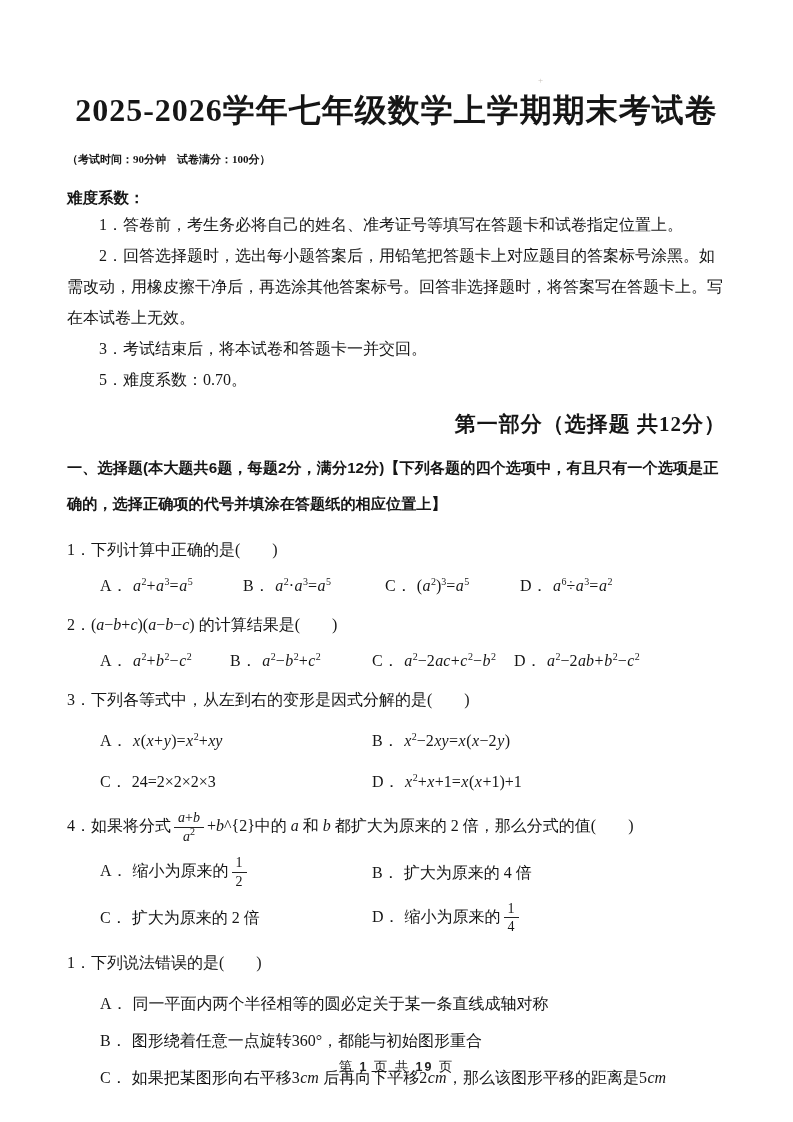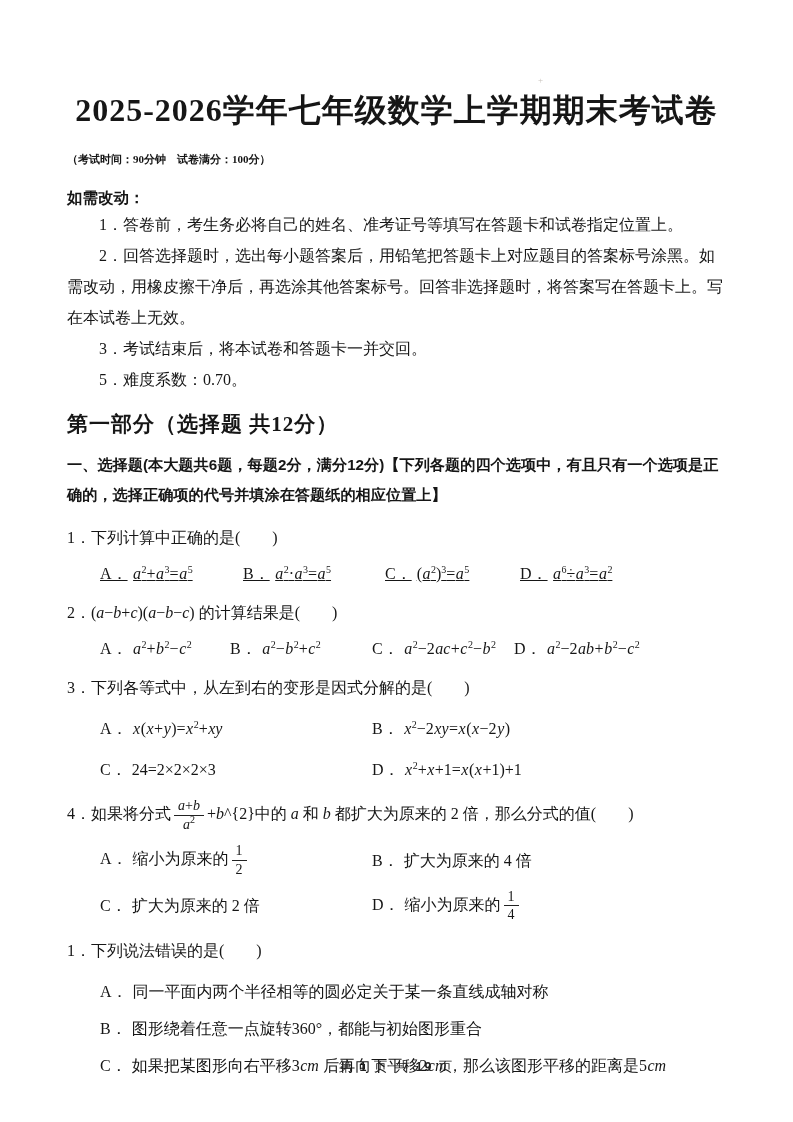--- a/index.html
+++ b/index.html
@@ -13,25 +13,25 @@
     color:#161616;
     font-family:"Liberation Serif","DejaVu Serif",serif;
     font-size:16px;
   }
   .artifact{position:absolute;left:538px;top:78px;width:4px;height:4px;color:#c8c2bc;font-size:9px;line-height:4px;}
   h1.title{margin:0;text-align:center;font-size:32px;font-weight:700;letter-spacing:1px;line-height:36px;}
   .subtitle{font-size:11px;margin-top:24px;font-weight:bold;}
   .notice-head{margin-top:21px;font-weight:700;font-family:"Liberation Sans","DejaVu Sans",sans-serif;font-size:15.5px;}
   p.nitem{margin:0;line-height:31px;text-indent:2em;font-size:16px;}
   .red{color:#e8372a;}
-  h2.part-head{margin:14px 0 0;text-align:left;font-size:21px;font-weight:700;letter-spacing:1px;line-height:30px;}
-  p.intro{margin:11px 0 0;font-weight:700;line-height:30px;font-family:"Liberation Sans","DejaVu Sans",sans-serif;font-size:15.2px;}
+  h2.part-head{margin:14px 0 0;text-align:right;font-size:21px;font-weight:700;letter-spacing:1px;line-height:30px;}
+  p.intro{margin:11px 0 0;font-weight:700;line-height:36px;font-family:"Liberation Sans","DejaVu Sans",sans-serif;font-size:15.2px;}
   p.stem{margin:13px 0 0;line-height:30px;}
   .opts{margin:11px 0 0;padding-left:33px;}
-  .row-q1{display:grid;grid-template-columns:143px 142px 135px auto;align-items:baseline;text-decoration:underline;}
+  .row-q1{display:grid;grid-template-columns:143px 142px 135px auto;align-items:baseline;}
   .row-q2{display:grid;grid-template-columns:130px 142px 142px auto;align-items:baseline;}
   .grid2{display:grid;grid-template-columns:272px auto;row-gap:11px;align-items:center;}
   .grid2 .opt{line-height:30px;}
   .list .opt{display:block;margin-top:7px;line-height:30px;}
   .opt{white-space:nowrap;}
   .olabel{margin-right:5px;}
   .omath i{font-style:italic;padding:0 0.5px;}
   .omath sup,.stem sup{font-size:10px;line-height:0;}
   .frac{display:inline-block;text-align:center;vertical-align:middle;font-size:14px;line-height:1.12;margin:0 3px;}
   .frac .fnum{display:block;border-bottom:1px solid #222;padding:0 4px 1px;}
@@ -42,21 +42,21 @@
 </head>
 <body>
 
 <div class="page">
 
   <div class="artifact">+</div>
 
   <h1 class="title">2025-2026学年七年级数学上学期期末考试卷</h1>
   <div class="subtitle">（考试时间：90分钟　试卷满分：100分）</div>
 
-  <div class="notice-head">如需改动：</div>
+  <div class="notice-head">难度系数：</div>
   <p class="nitem">1．答卷前，考生务必将自己的姓名、准考证号等填写在答题卡和试卷指定位置上。</p>
   <p class="nitem">2．回答选择题时，选出每小题答案后，用铅笔把答题卡上对应题目的答案标号涂黑。如需改动，用橡皮擦干净后，再选涂其他答案标号。回答非选择题时，将答案写在答题卡上。写在本试卷上无效。</p>
   <p class="nitem">3．考试结束后，将本试卷和答题卡一并交回。</p>
   <p class="nitem">5．难度系数：0.70。</p>
 
   <h2 class="part-head">第一部分（选择题 共12分）</h2>
   <p class="intro">一、选择题(本大题共6题，每题2分，满分12分)【下列各题的四个选项中，有且只有一个选项是正确的，选择正确项的代号并填涂在答题纸的相应位置上】</p>
 
   <div class="q">
     <p class="stem">1．下列计算中正确的是(　　)</p>

